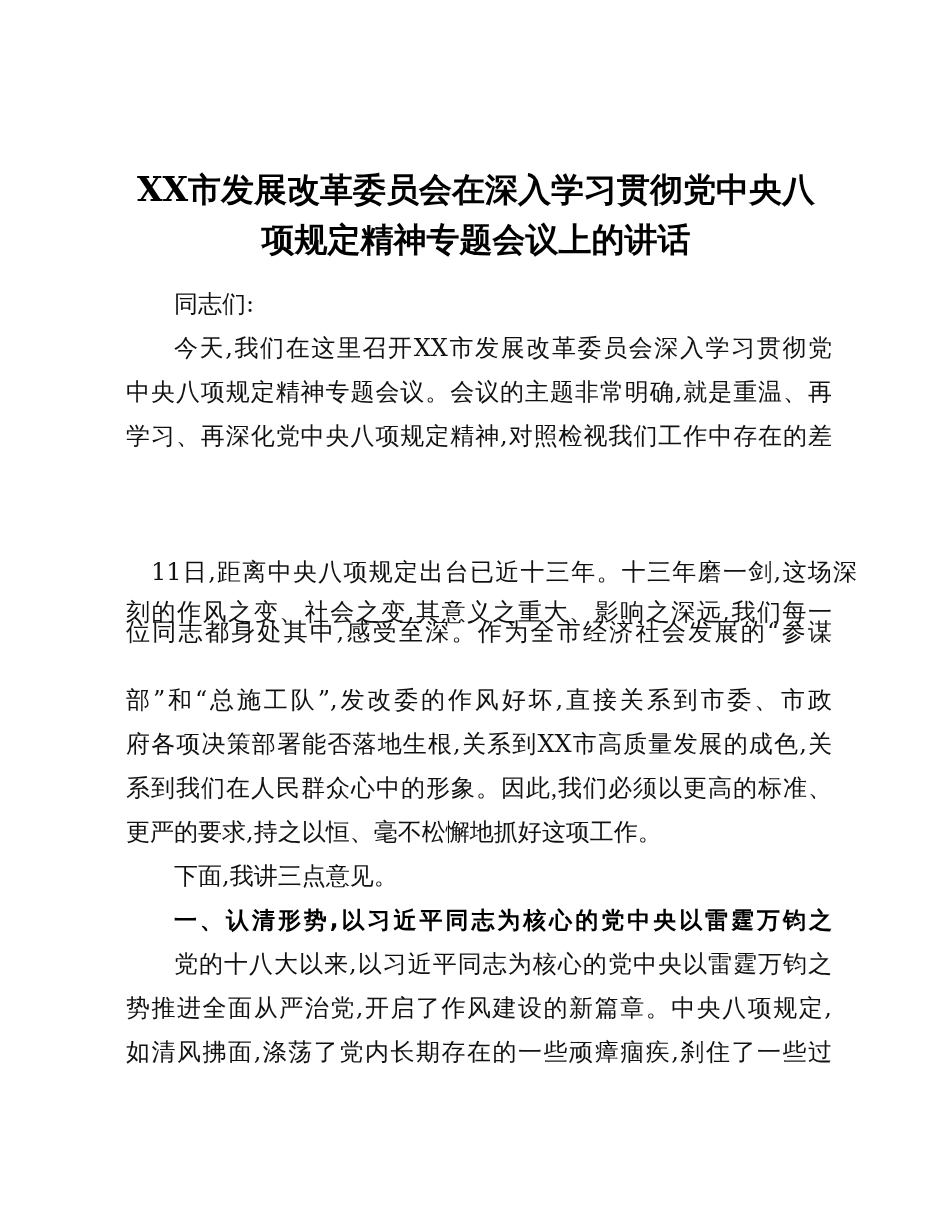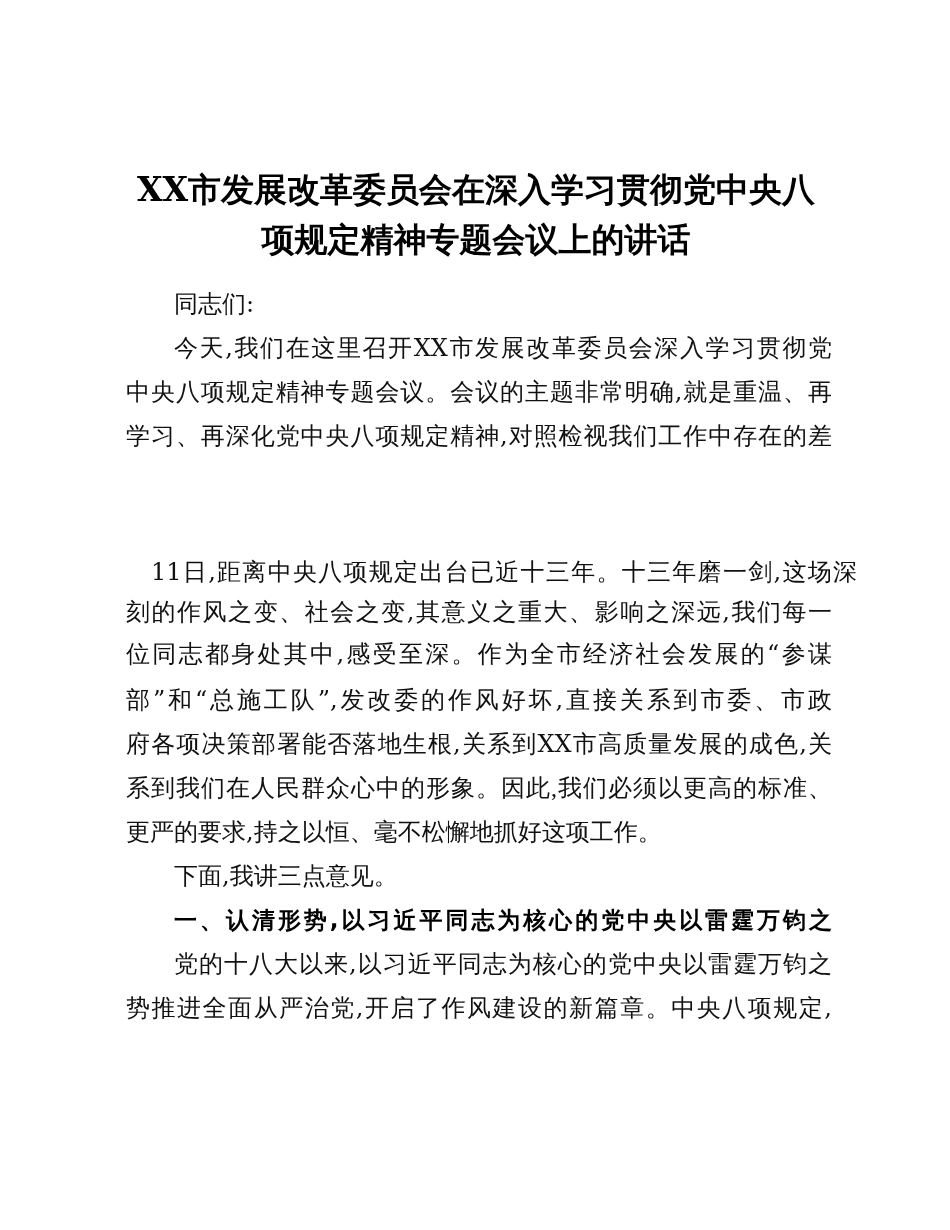--- a/index.html
+++ b/index.html
@@ -25,25 +25,26 @@
   <div class="title l1">XX市发展改革委员会在深入学习贯彻党中央八</div>
   <div class="title l2">项规定精神专题会议上的讲话</div>
 
   <div class="line indent short" style="top:284px;">同志们:</div>
 
   <div class="line indent" style="top:328px;">今天,我们在这里召开XX市发展改革委员会深入学习贯彻党</div>
   <div class="line" style="top:372px;">中央八项规定精神专题会议。会议的主题非常明确,就是重温、再</div>
   <div class="line" style="top:416px;">学习、再深化党中央八项规定精神,对照检视我们工作中存在的差</div>
   <div class="line" style="top:552px;margin-left:25px;">11日,距离中央八项规定出台已近十三年。十三年磨一剑,这场深</div>
   <div class="line" style="top:592px;">刻的作风之变、社会之变,其意义之重大、影响之深远,我们每一</div>
-  <div class="line" style="top:634px;">位同志都身处其中,感受至深。作为全市经济社会发展的“参谋</div>
+  <div class="line" style="top:612px;">位同志都身处其中,感受至深。作为全市经济社会发展的“参谋</div>
   <div class="line" style="top:680px;">部”和“总施工队”,发改委的作风好坏,直接关系到市委、市政</div>
   <div class="line" style="top:724px;">府各项决策部署能否落地生根,关系到XX市高质量发展的成色,关</div>
   <div class="line" style="top:768px;font-family:Liberation Serif, serif;">系到我们在人民群众心中的形象。因此,我们必须以更高的标准、</div>
   <div class="line short" style="top:812px;">更严的要求,持之以恒、毫不松懈地抓好这项工作。</div>
 
   <div class="line indent short" style="top:856px;">下面,我讲三点意见。</div>
 
   <div class="line indent heading" style="top:900px;">一、认清形势,以习近平同志为核心的党中央以雷霆万钧之</div>
 
   <div class="line indent" style="top:944px;">党的十八大以来,以习近平同志为核心的党中央以雷霆万钧之</div>
   <div class="line" style="top:988px;">势推进全面从严治党,开启了作风建设的新篇章。中央八项规定,</div>
+  <div class="line" style="top:1032px;">如清风拂面,涤荡了党内长期存在的一些顽瘴痼疾,刹住了一些过</div>
 </div>
 
 </body></html>

